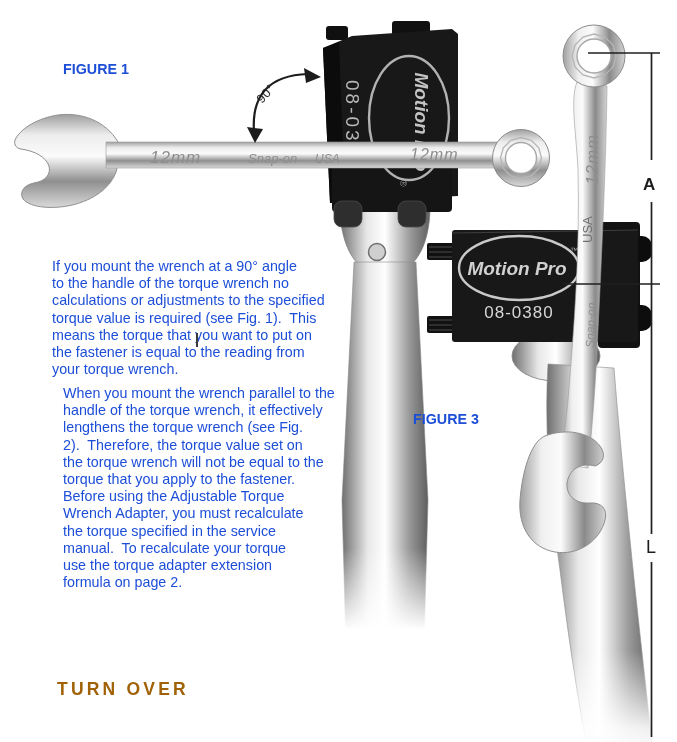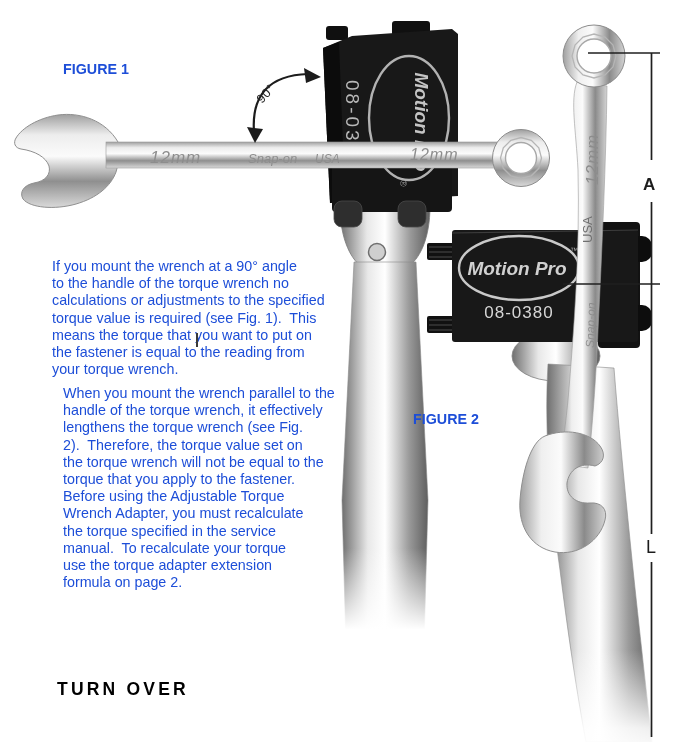--- a/index.html
+++ b/index.html
@@ -4,21 +4,21 @@
 <style>
   html,body{margin:0;padding:0;background:#ffffff;}
   #page{position:relative;width:677px;height:742px;background:#ffffff;overflow:hidden;
         font-family:"Liberation Sans",sans-serif;color:#262626;}
   .txt{position:absolute;white-space:pre-wrap;font-size:14.3px;line-height:17.2px;color:#1d4ed8;}
   .fig-title{font-weight:bold;}
   #fig1-caption{left:63px;top:27px;width:300px;}
   #para1{left:52px;top:258px;width:345px;}
   #para2{left:63px;top:377px;width:345px;margin-top:8px;}
   #fig2-caption{left:413px;top:377px;width:160px;}
-  #turn-over{left:57px;top:681px;font-size:17.5px;font-weight:bold;letter-spacing:3.2px;color:#000000;}
+  #turn-over{left:57px;top:681px;font-size:17.5px;font-weight:bold;letter-spacing:3.2px;color:#a16207;}
   #artwork{position:absolute;left:0;top:0;}
   #text-cursor{position:absolute;left:196px;top:333px;width:1.5px;height:14px;background:#3a3a3a;}
   svg text{font-family:"Liberation Sans",sans-serif;}
   .etched{font-style:italic;fill:#8d8d8d;}
   .dimline{stroke:#1f1f1f;stroke-width:1.7;fill:none;}
 </style>
 </head>
 <body>
 
 <div id="page">
@@ -163,17 +163,17 @@
 the torque wrench will not be equal to the
 torque that you apply to the fastener.
 Before using the Adjustable Torque
 Wrench Adapter, you must recalculate
 the torque specified in the service
 manual.  To recalculate your torque
 use the torque adapter extension
 formula on page 2.</div>
 
   <div class="txt" id="fig2-caption">
-    <div class="fig-title">FIGURE 2</div>
+    <div class="fig-title">FIGURE 3</div>
   </div>
 
   <div class="txt" id="turn-over">TURN OVER</div>
 </div>
 
 </body></html>

